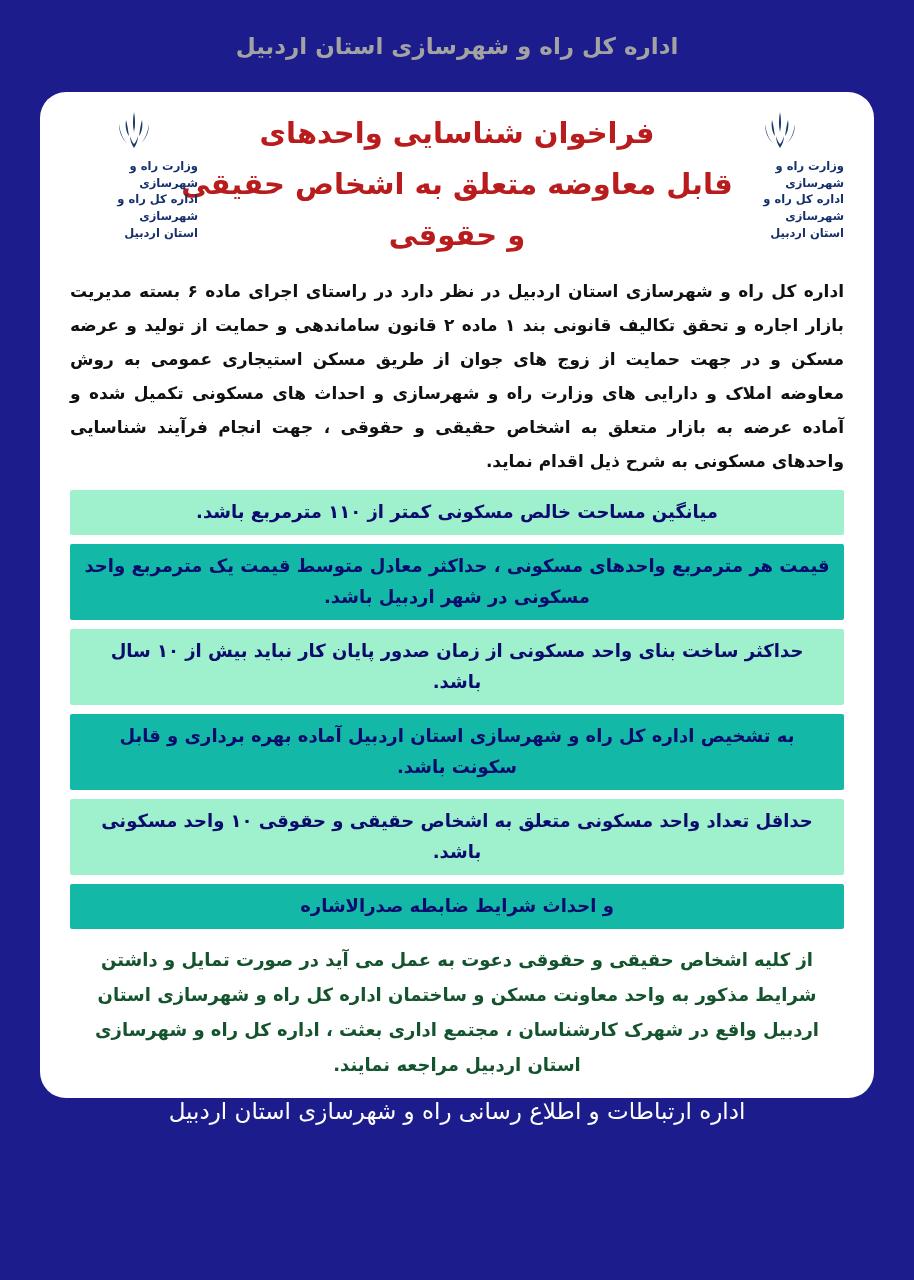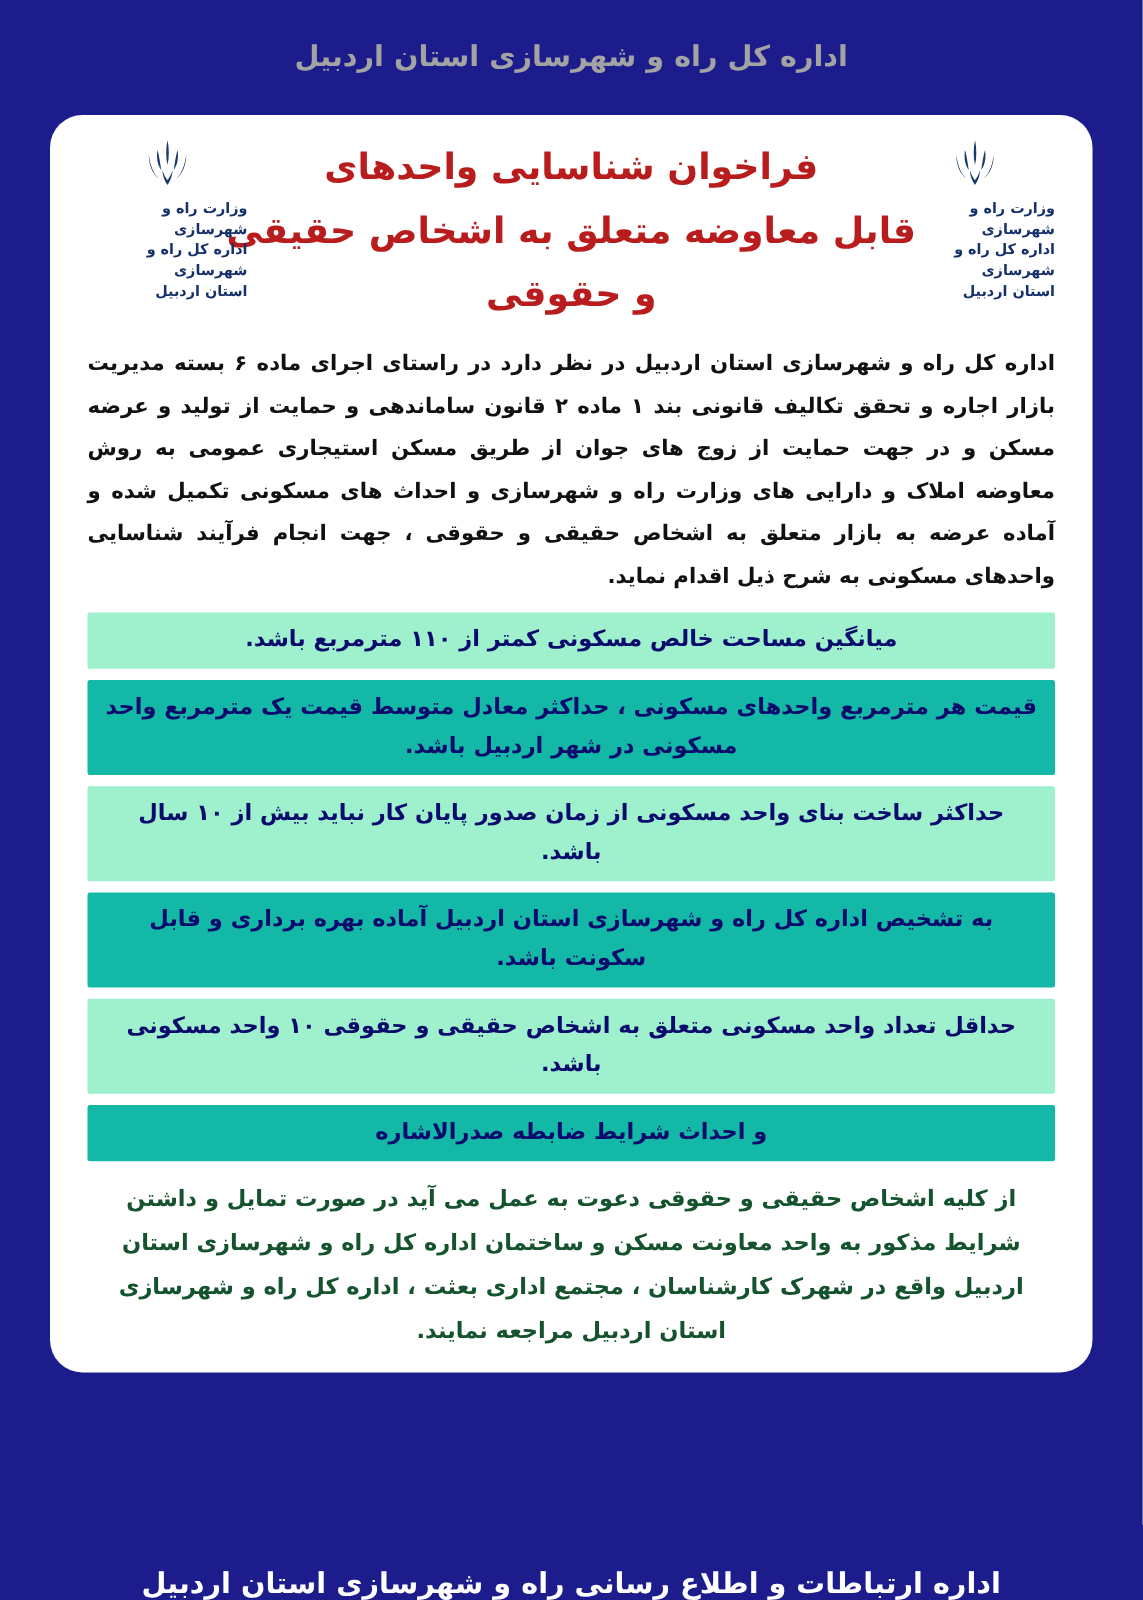--- a/index.html
+++ b/index.html
@@ -31,25 +31,25 @@
     justify-content: center;
     color: #a3a3a3;
     font-size: 23px;
     font-weight: bold;
     letter-spacing: 0px;
   }
   .bottom-banner {
     width: 100%;
     flex: 1;
     display: flex;
-    align-items: flex-end;
+    align-items: flex-start;
     justify-content: center;
     color: #ffffff;
     font-size: 23px;
-    font-weight: bold;
+    font-weight: normal;
   }
   .card {
     width: 834px;
     background: #ffffff;
     border-radius: 26px;
     box-sizing: border-box;
     padding: 18px 30px 16px 30px;
     position: relative;
   }
   .logos-row {

